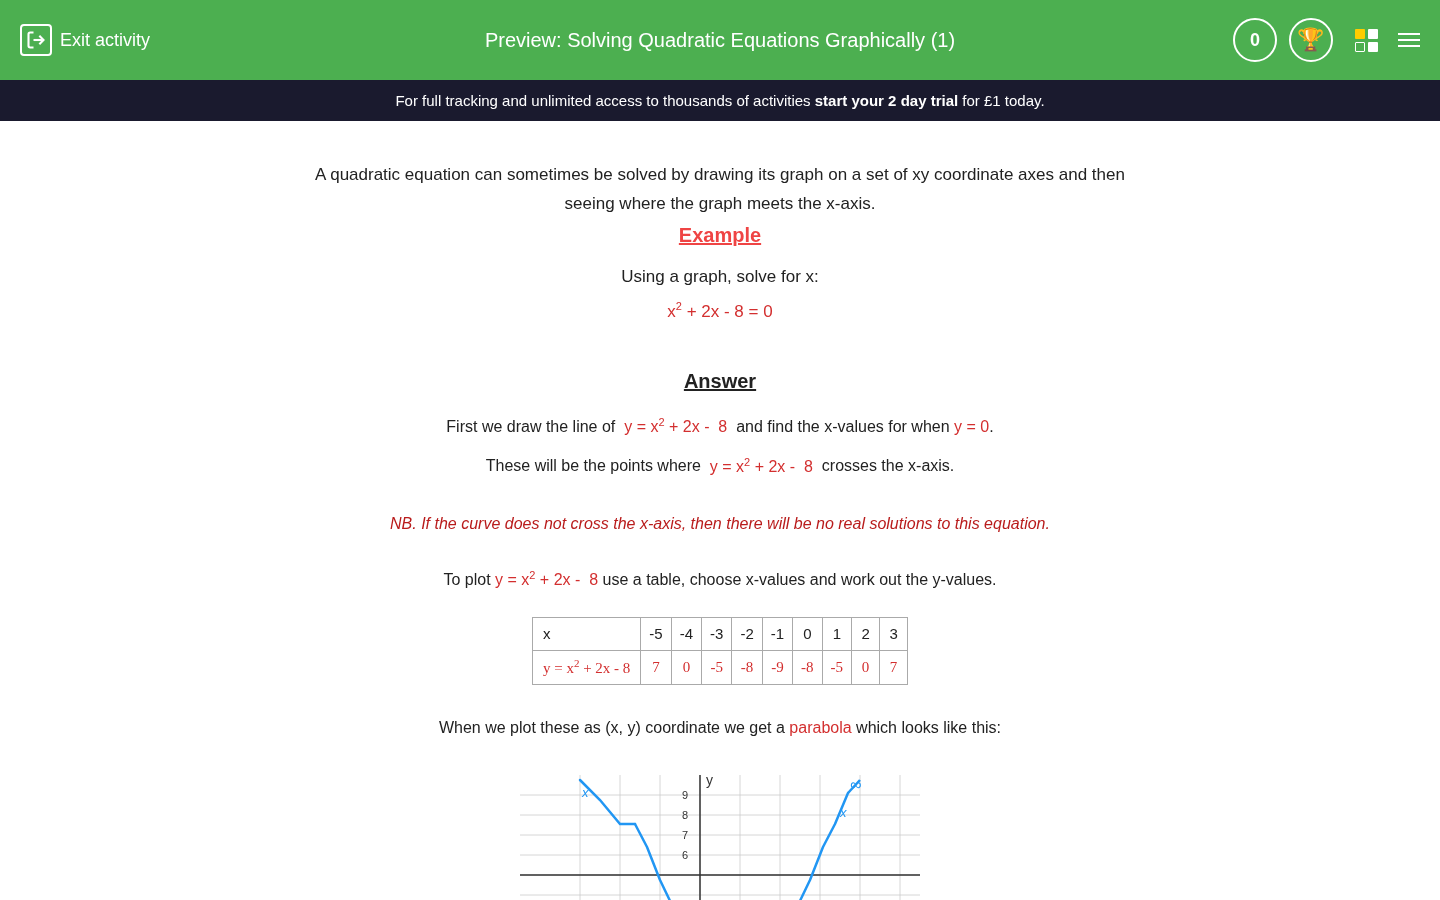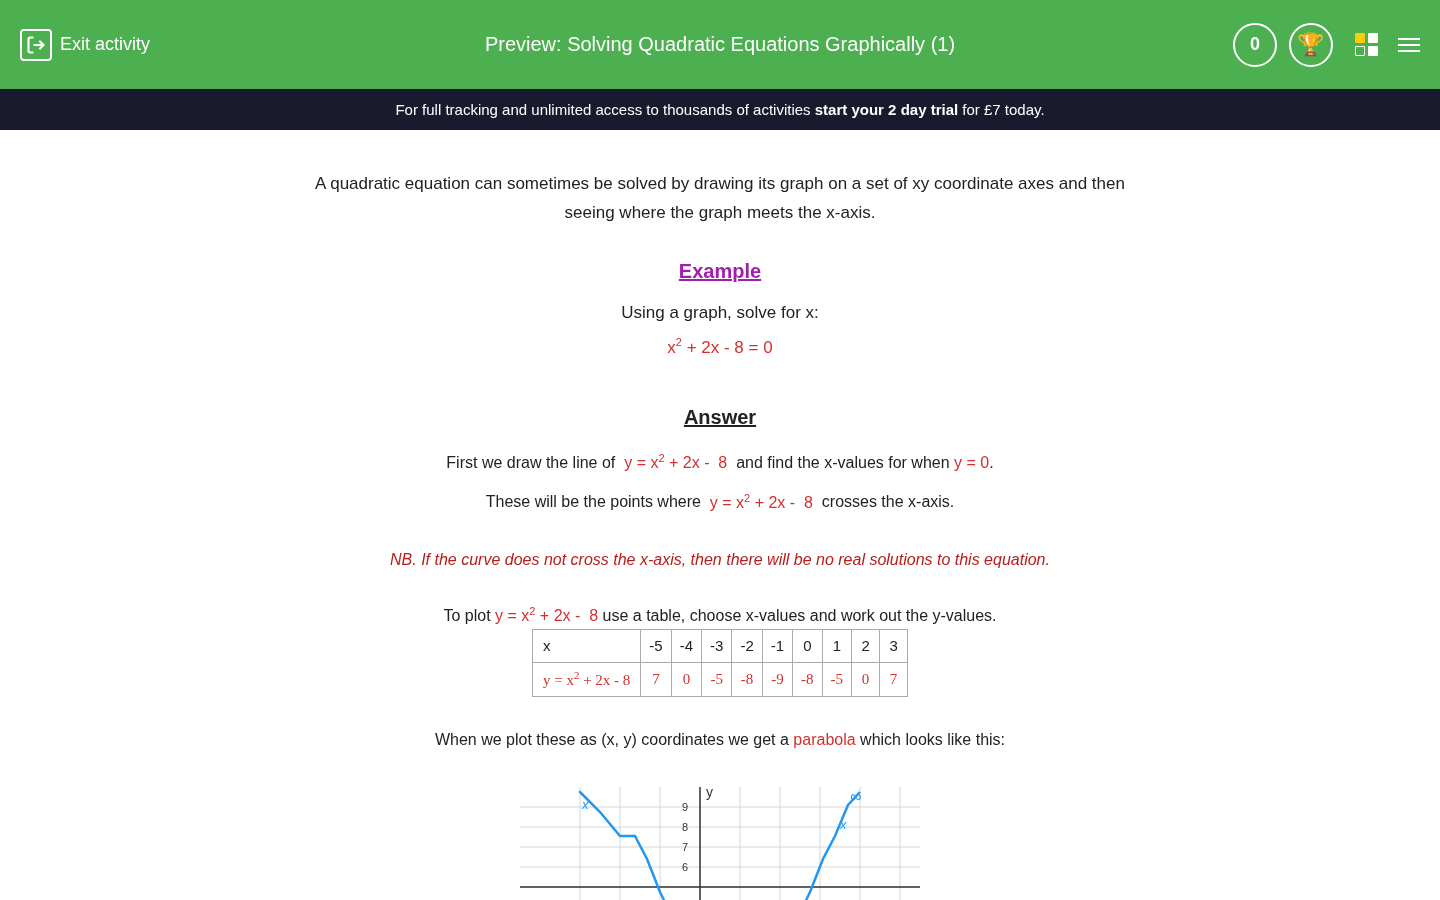--- a/index.html
+++ b/index.html
@@ -1,21 +1,21 @@
 <!DOCTYPE html>
 <html><head>
   <meta charset="utf-8">
   <style>
     * { margin: 0; padding: 0; box-sizing: border-box; }
     body { font-family: Arial, sans-serif; background: #fff; width: 1440px; min-height: 900px; overflow-x: hidden; }
 
     
     .header {
       background: #4caf50;
-      height: 89px;
+      height: 80px;
       display: flex;
       align-items: center;
       padding: 0 20px;
       position: relative;
     }
     .exit-btn {
       display: flex;
       align-items: center;
       gap: 8px;
       color: white;
@@ -107,22 +107,21 @@
 
     .example-section {
       text-align: center;
       margin-bottom: 40px;
     }
     .example-section h2 {
       font-size: 20px;
       font-weight: bold;
       text-decoration: underline;
       margin-bottom: 12px;
-      color: #a21caf;
-      margin-top: 27px;
+      color: #ef4444;
     }
     .example-section p {
       font-size: 17px;
       margin-bottom: 8px;
     }
     .equation-large {
       font-size: 22px;
       color: #d32f2f;
       font-weight: 500;
     }
@@ -150,20 +149,21 @@
       text-align: center;
       color: #b91c1c;
       font-style: italic;
       font-size: 16px;
       margin: 20px 0 30px;
     }
 
     .plot-text {
       text-align: center;
       font-size: 16px;
+      margin-bottom: 24px;
     }
 
     sup { font-size: 11px; vertical-align: super; }
 
     
     .table-container {
       display: flex;
       justify-content: center;
       margin-bottom: 30px;
     }
@@ -239,21 +239,21 @@
     </div>
     <div style="display:flex;flex-direction:column;gap:4px;margin-left:8px;cursor:pointer;">
       <div style="width:22px;height:2px;background:white;"></div>
       <div style="width:22px;height:2px;background:white;"></div>
       <div style="width:22px;height:2px;background:white;"></div>
     </div>
   </div>
 </div>
 
 <div class="banner">
-  <span>For full tracking and unlimited access to thousands of activities </span><strong>start your 2 day trial</strong><span> for £7 today.</span>
+  <span>For full tracking and unlimited access to thousands of activities </span><strong>start your 2 day trial</strong><span> for £1 today.</span>
 </div>
 
 <div class="content">
 
   <p class="intro-text">A quadratic equation can sometimes be solved by drawing its graph on a set of xy coordinate axes and then seeing where the graph meets the x-axis.</p>
 
   <div class="example-section">
     <h2>Example</h2>
     <p>Using a graph, solve for x:</p>
     <p class="equation-large">
@@ -303,21 +303,21 @@
         <td class="red">-8</td>
         <td class="red">-5</td>
         <td class="red">0</td>
         <td class="red">7</td>
       </tr>
     </tbody>
       </table>
   </div>
 
   <p class="parabola-text">
-    <span>When we plot these as (x, y) coordinates we get a </span><span class="red">parabola</span><span> which looks like this:</span>
+    <span>When we plot these as (x, y) coordinate we get a </span><span class="red">parabola</span><span> which looks like this:</span>
   </p>
 
   <div class="graph-container">
     <svg width="420" height="200" viewBox="-10 -10 420 200">
 
       <line x1="60" y1="0" x2="60" y2="190" stroke="#ccc" stroke-width="0.8"></line>
       <line x1="100" y1="0" x2="100" y2="190" stroke="#ccc" stroke-width="0.8"></line>
       <line x1="140" y1="0" x2="140" y2="190" stroke="#ccc" stroke-width="0.8"></line>
       <line x1="180" y1="0" x2="180" y2="190" stroke="#ccc" stroke-width="0.8"></line>
       <line x1="220" y1="0" x2="220" y2="190" stroke="#ccc" stroke-width="0.8"></line>

